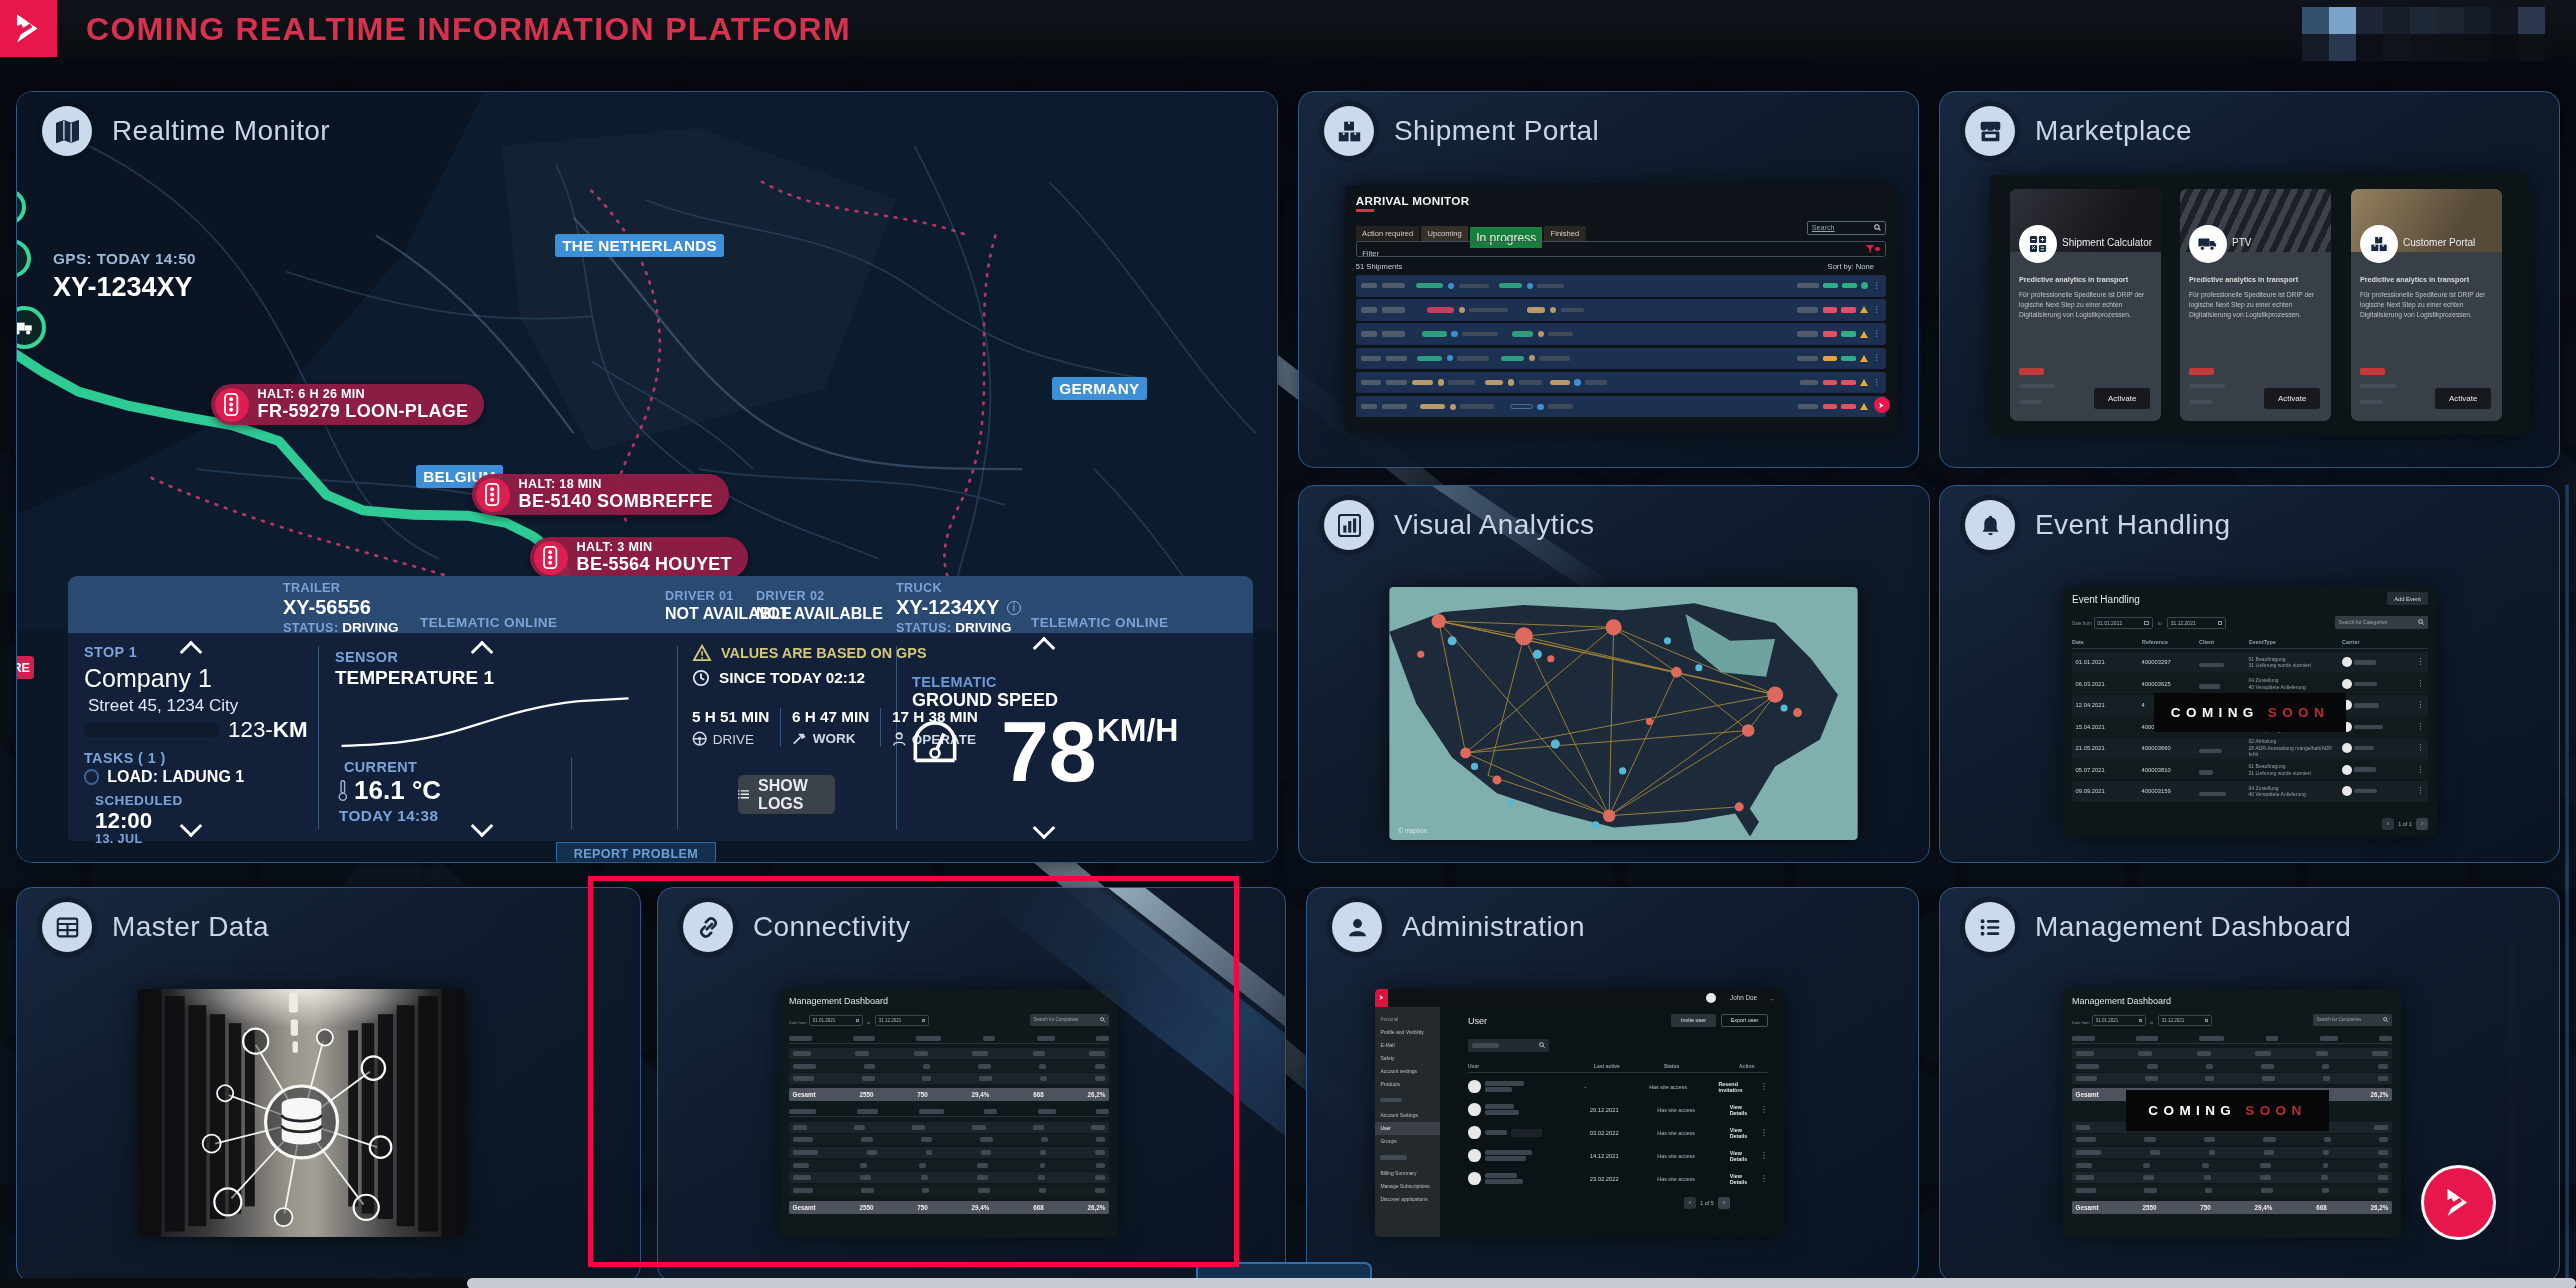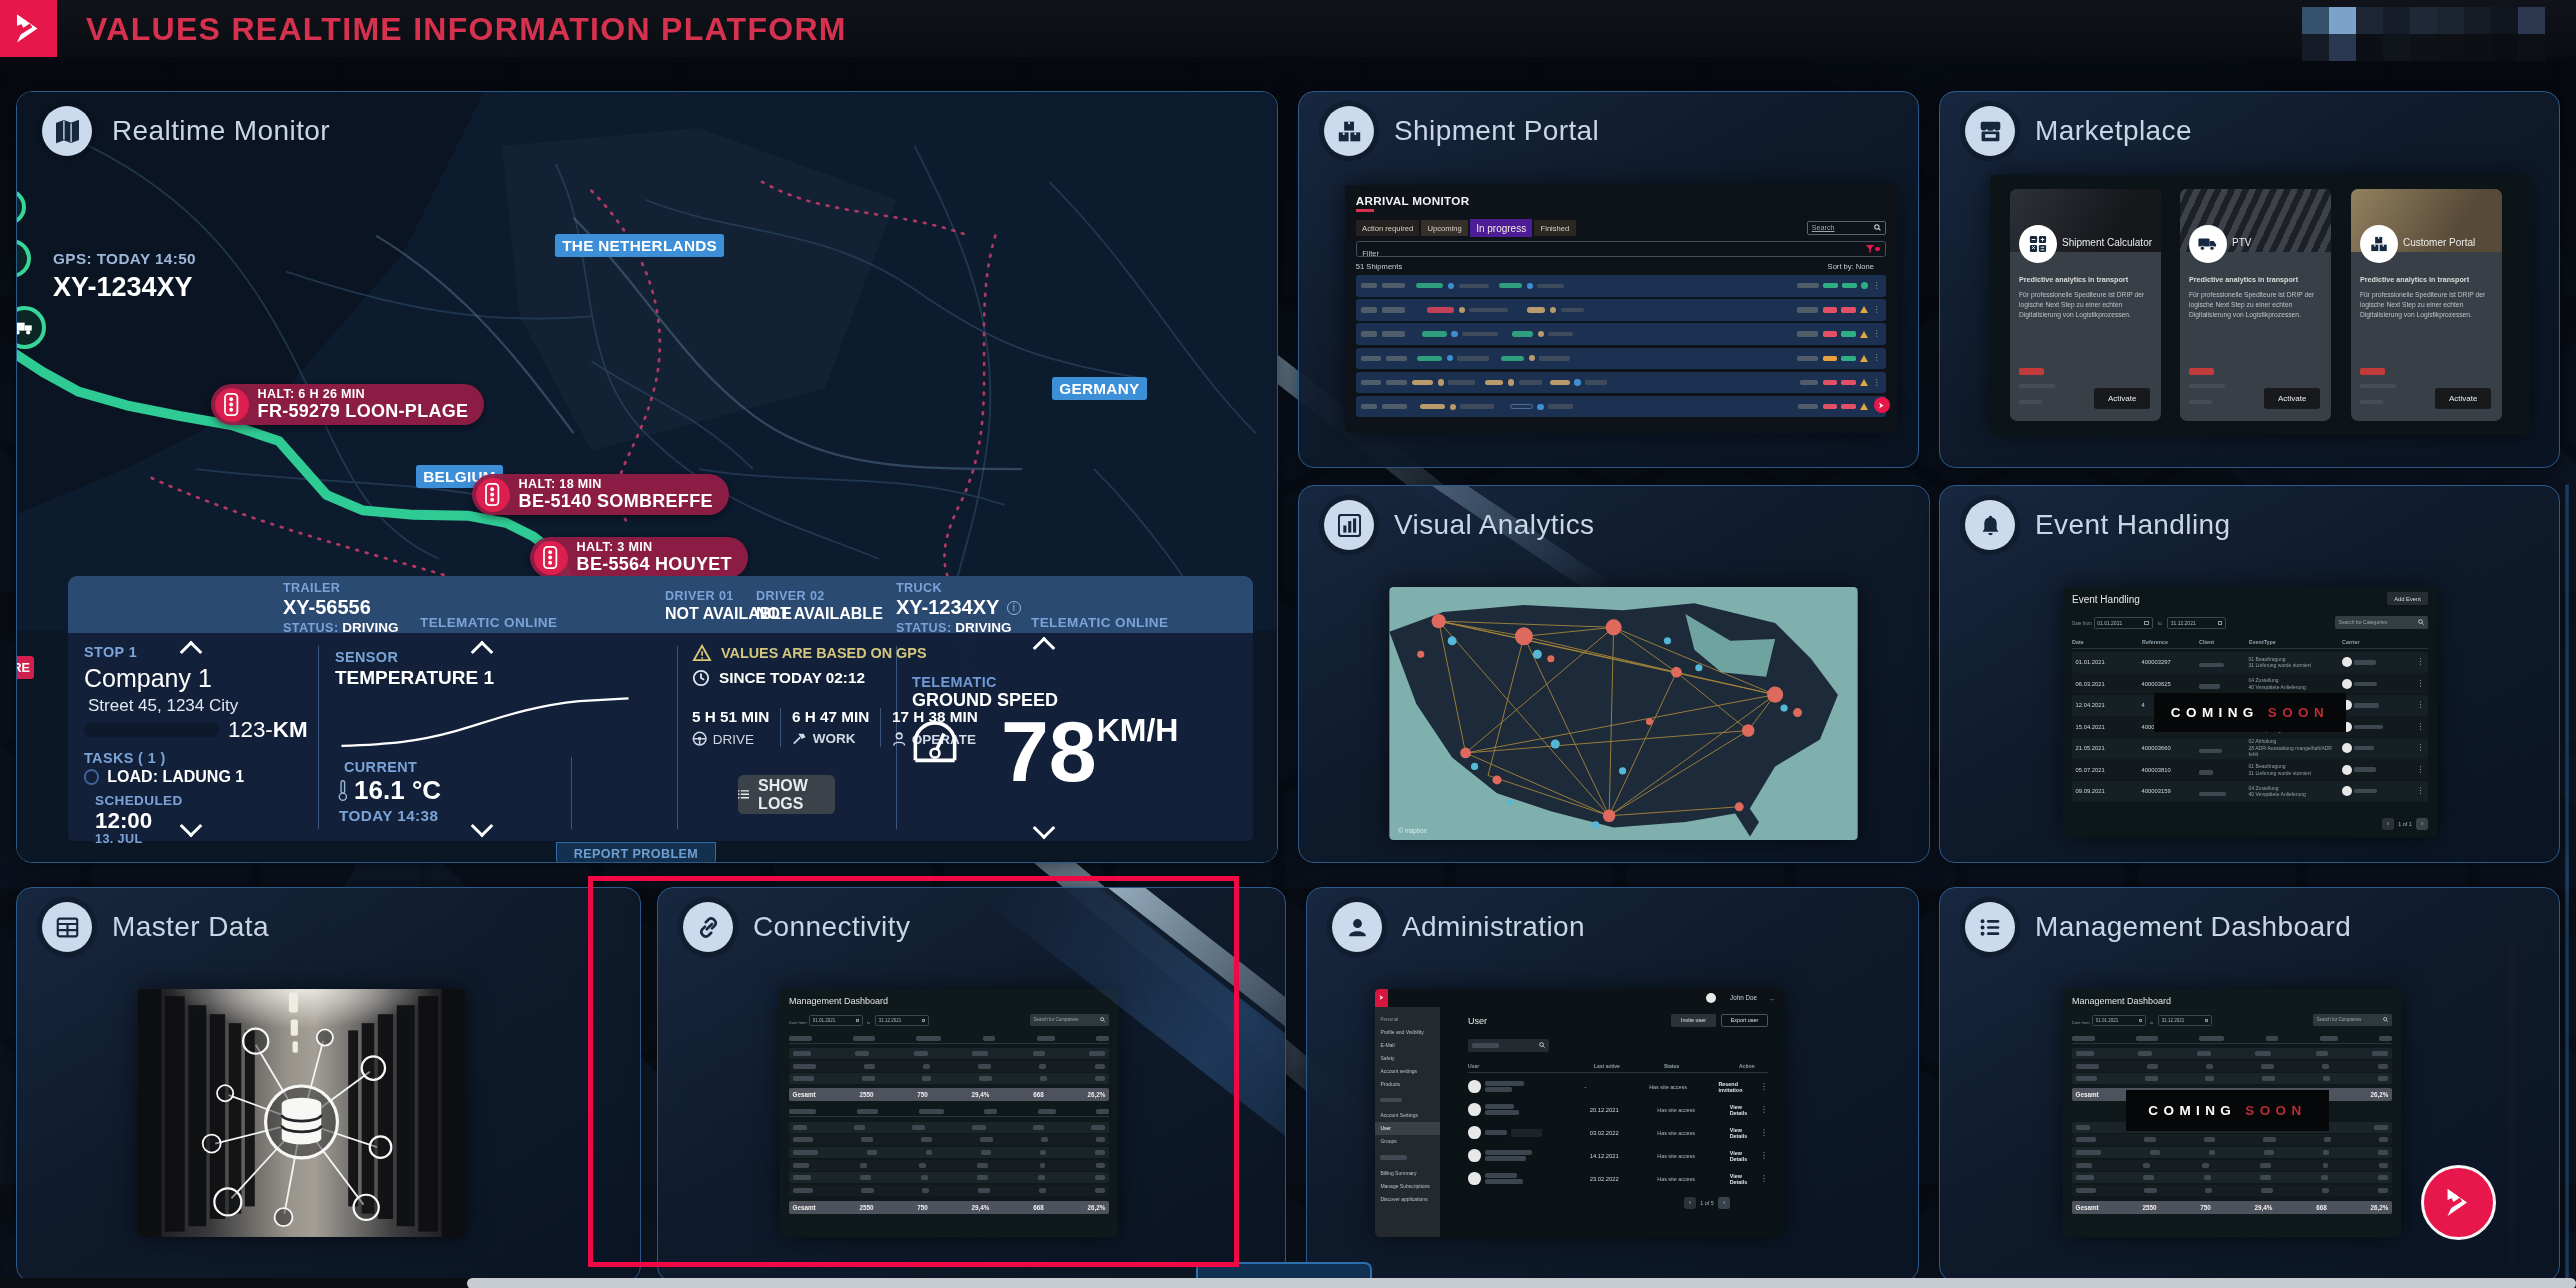--- a/index.html
+++ b/index.html
@@ -117,21 +117,21 @@
 <div class="beam" style="left:763px;top:898px;width:700px;height:27px;transform:rotate(40deg);background:linear-gradient(90deg,rgba(160,210,250,0),rgba(205,235,255,.6),rgba(160,210,250,0));"></div>
 
 <div id="app-header">
   <div id="app-logo">
     <svg width="41" height="41" viewBox="0 0 64 64">
       <path d="M14 10 L46 32 L14 54 L24 32 Z" fill="#fff"></path>
       <path d="M10 40 L34 24 L38 30 L12 46 Z" fill="#e8174b"></path>
       <path d="M14 10 L30 21 L14 28 Z" fill="#fff"></path>
     </svg>
   </div>
-  <span id="app-title">VALUES REALTIME INFORMATION PLATFORM</span>
+  <span id="app-title">COMING REALTIME INFORMATION PLATFORM</span>
 
   <div>
     <div class="mosq" style="left:2302px;top:7.2px;background:#35506b"></div>
     <div class="mosq" style="left:2329px;top:7.2px;background:#7ba2c9"></div>
     <div class="mosq" style="left:2356px;top:7.2px;background:#1d2634"></div>
     <div class="mosq" style="left:2383px;top:7.2px;background:#171e2a"></div>
     <div class="mosq" style="left:2410px;top:7.2px;background:#1f2836"></div>
     <div class="mosq" style="left:2437px;top:7.2px;background:#1c2432"></div>
     <div class="mosq" style="left:2464px;top:7.2px;background:#161c26"></div>
     <div class="mosq" style="left:2491px;top:7.2px;background:#10151e"></div>
@@ -411,21 +411,21 @@
         </svg>
     </span>
     <span class="tile-title">Shipment Portal</span>
   </div>
   <div class="mini" style="left:46px;top:93px;width:552px;height:248px;background:#0d1319;">
     <div style="position:absolute;left:10.8px;top:9px;color:#f2f2f2;font-weight:bold;font-size:11.7px;letter-spacing:0.3px;">ARRIVAL MONITOR</div>
     <div style="position:absolute;left:10.8px;top:24px;width:18px;height:2.7px;background:#d6314f;"></div>
     <div class="mrow" style="position:absolute;left:10.8px;top:34px;gap:1.8px;">
       <span style="background:#25211e;color:#d8d2c8;font-size:7.6px;padding:3.6px 6.3px;">Action required</span>
       <span style="background:#35302a;color:#d8d2c8;font-size:7.6px;padding:3.6px 6.3px;">Upcoming</span>
-      <span style="background:#4c1d95;color:#f0eae0;font-size:10px;padding:3.6px 6.3px;">In progress</span>
+      <span style="background:#15803d;color:#f0eae0;font-size:12px;padding:3.6px 6.3px;margin-top:8px;">In progress</span>
       <span style="background:#2a2622;color:#d8d2c8;font-size:7.6px;padding:3.6px 6.3px;">Finished</span>
     </div>
     <div style="position:absolute;right:10.8px;top:36px;width:79px;height:13.5px;border:0.9px solid #5a6673;border-radius:1.8px;display:flex;align-items:center;justify-content:space-between;padding:0 3.6px;">
       <span style="color:#9aa7b0;font-size:7.2px;text-decoration:underline;">Search</span>
       <svg width="7.2" height="7.2" viewBox="0 0 10 10">
           <circle cx="4" cy="4" r="3" fill="none" stroke="#cfd6da" stroke-width="1.4"></circle>
           <path d="M6.5,6.5 L9,9" stroke="#cfd6da" stroke-width="1.4"></path>
         </svg>
     </div>
     <div style="position:absolute;left:10.8px;top:56px;right:10.8px;height:16px;border:0.9px solid #44505e;border-radius:2.7px;display:flex;align-items:center;justify-content:space-between;padding:0 5.4px;">

